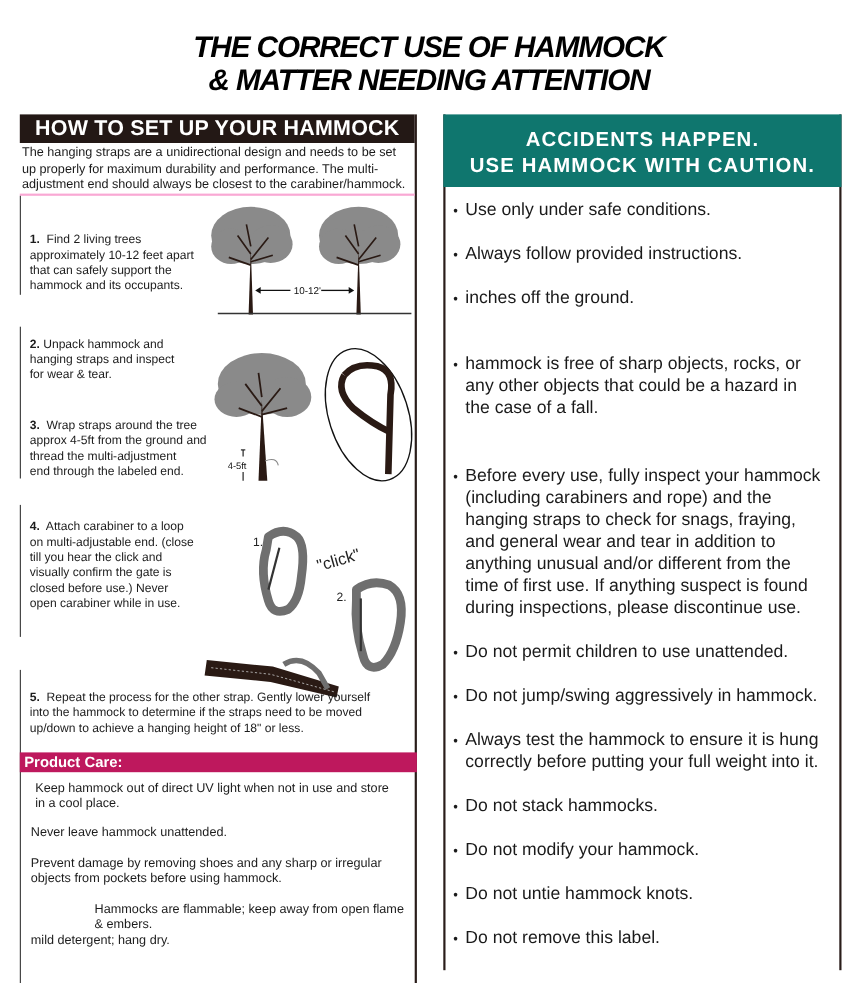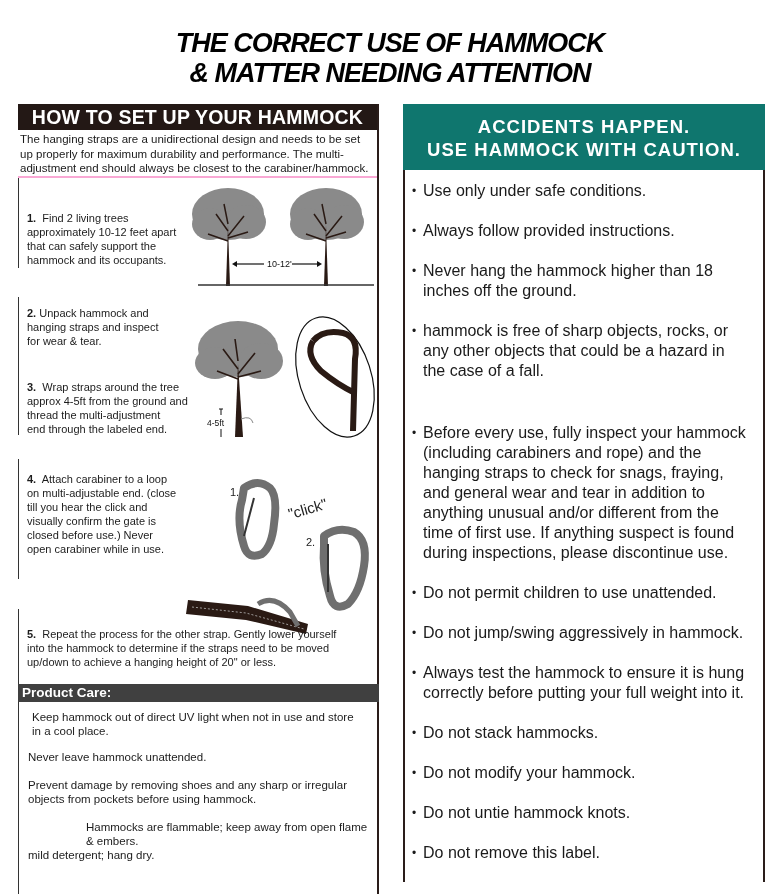--- a/index.html
+++ b/index.html
@@ -27,21 +27,21 @@
     font-size: 11.5px; line-height: 14.5px; padding: 2px 4px 3px 2px;
     border-bottom: 2px solid #f9a8d4; height: 74px - 26px;
   }
   .step { position: absolute; left: 0; width: 359px; font-size: 11px; line-height: 14px; color: #1c1c1c; }
   .step b { font-weight: bold; }
   .step-text { position: absolute; left: 9px; }
   .side-rule { position: absolute; left: 0; width: 1px; background: #333; }
 
   .care-header {
     position: absolute; left: 0; top: 580px; width: 361px; height: 18px;
-    background: #404040; color: #fff; font-weight: bold; font-size: 13.5px; line-height: 18px; padding-left: 4px;
+    background: #be185d; color: #fff; font-weight: bold; font-size: 13.5px; line-height: 18px; padding-left: 4px;
   }
   .care-item { position: absolute; font-size: 11.5px; line-height: 14px; color: #1c1c1c; }
 
   
   .right-panel {
     position: absolute; left: 403px; top: 104px; width: 362px; height: 778px;
     border-left: 2px solid #2a1d1a; border-right: 2px solid #2a1d1a;
   }
   .right-header {
     background: #0f766e; color: #fff; height: 66px; margin-left: -2px; margin-right: -2px;
@@ -175,21 +175,21 @@
       <path d="M10 126 L70 132 L130 150 L128 160 L68 146 L8 140 Z" fill="#2a1a14"></path>
       <path d="M14 133 L68 139 L126 155" stroke="#bbb" stroke-width="0.8" stroke-dasharray="2 2" fill="none"></path>
       <path d="M80 130 Q96 120 112 138 L120 152" stroke="#6f6f6f" stroke-width="5" fill="none"></path>
     </g>
   </svg>
 
   <div class="step" style="top:523px;">
     <div class="step-text" style="left:9px;">
       <div><b>5.</b>&nbsp; <span>Repeat the process for the other strap. Gently lower yourself</span></div>
       <div>into the hammock to determine if the straps need to be moved</div>
-      <div>up/down to achieve a hanging height of 20" or less.</div>
+      <div>up/down to achieve a hanging height of 18" or less.</div>
     </div>
   </div>
 
   <div class="care-header">Product Care:</div>
 
   <div class="care-item" style="left:14px;top:606px;">
     <div>Keep hammock out of direct UV light when not in use and store</div>
     <div>in a cool place.</div>
   </div>
   <div class="care-item" style="left:10px;top:646px;">
@@ -217,21 +217,20 @@
     <span class="bullet">•</span>
     <span class="rule-text"><span>Use only under safe conditions.</span></span>
   </div>
   <div class="rule" style="top:117px;">
     <span class="bullet">•</span>
     <span class="rule-text"><span>Always follow provided instructions.</span></span>
   </div>
   <div class="rule" style="top:157px;">
     <span class="bullet">•</span>
     <span class="rule-text">
-      <div>Never hang the hammock higher than 18</div>
       <div>inches off the ground.</div>
     </span>
   </div>
   <div class="rule" style="top:217px;">
     <span class="bullet">•</span>
     <span class="rule-text">
       <div>hammock is free of sharp objects, rocks, or</div>
       <div>any other objects that could be a hazard in</div>
       <div>the case of a fall.</div>
     </span>

